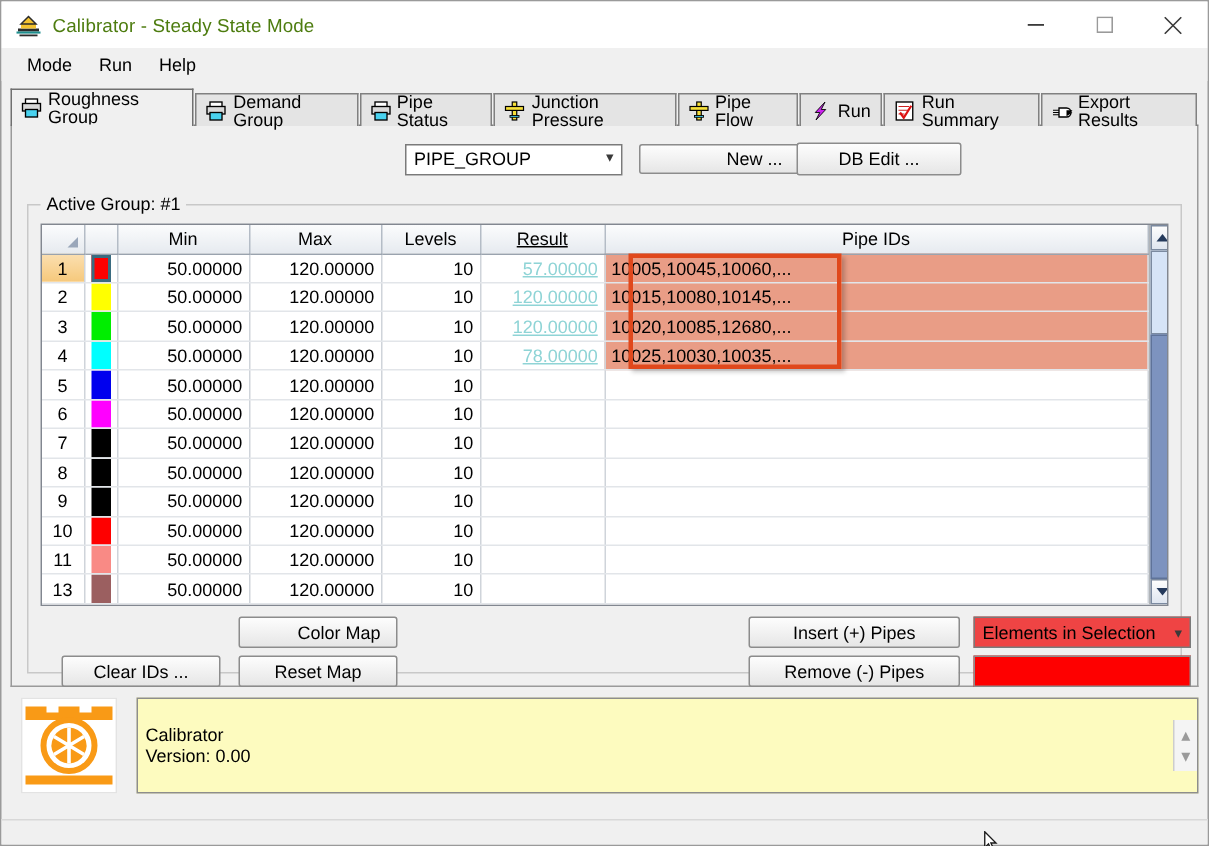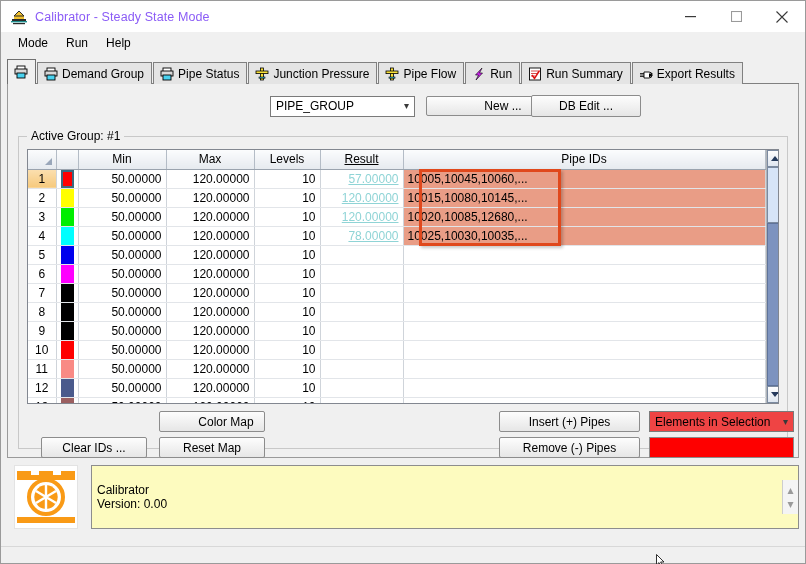--- a/index.html
+++ b/index.html
@@ -19,21 +19,21 @@
     display:flex;flex-direction:column;
   }
   
   .titlebar{
     height:31px;background:#ffffff;display:flex;align-items:center;
     flex:0 0 auto;position:relative;
   }
   .title-icon{
     width:18px;height:18px;margin-left:9px;margin-right:7px;position:relative;flex:0 0 auto;
   }
-  .title-text{font-size:12.5px;color:#8b5cf6;letter-spacing:.1px;}
+  .title-text{font-size:12.5px;color:#4d7c0f;letter-spacing:.1px;}
   .win-btns{margin-left:auto;display:flex;height:31px;}
   .win-btn{width:46px;height:31px;display:flex;align-items:center;justify-content:center;color:#3a3a3a;}
   .win-btn svg{display:block;}
   
   .menubar{
     height:22px;background:#f0f0f0;display:flex;align-items:center;
     padding-left:8px;flex:0 0 auto;
   }
   .menu-item{padding:2px 9px;font-size:12px;color:#000;}
   
@@ -254,20 +254,21 @@
   <div class="tabstrip">
 
     <div class="tab active">
       <span class="ico">
         <svg viewBox="0 0 14 14" width="14" height="14">
           <rect x="3" y="1" width="8" height="4" fill="#fff" stroke="#000" stroke-width="0.9"></rect>
           <rect x="1" y="4" width="12" height="5" fill="#d9d9d9" stroke="#000" stroke-width="0.9"></rect>
           <rect x="3" y="8" width="8" height="5" fill="#49d2ef" stroke="#000" stroke-width="0.9"></rect>
         </svg>
       </span>
+      <span>Roughness Group</span>
     </div>
 
     <div class="tab">
       <span class="ico">
         <svg viewBox="0 0 14 14" width="14" height="14">
           <rect x="3" y="1" width="8" height="4" fill="#fff" stroke="#000" stroke-width="0.9"></rect>
           <rect x="1" y="4" width="12" height="5" fill="#d9d9d9" stroke="#000" stroke-width="0.9"></rect>
           <rect x="3" y="8" width="8" height="5" fill="#49d2ef" stroke="#000" stroke-width="0.9"></rect>
         </svg>
       </span>
@@ -477,31 +478,20 @@
                 <td class="c-min">50.00000</td>
                 <td class="c-max">120.00000</td>
                 <td class="c-lv">10</td>
                 <td class="c-res"></td>
                 <td class="c-ids"></td>
               </tr>
               <tr>
                 <td class="c-row">11</td>
                 <td class="c-col">
                   <span class="sw" style="background: rgb(249, 138, 133);"></span>
-                </td>
-                <td class="c-min">50.00000</td>
-                <td class="c-max">120.00000</td>
-                <td class="c-lv">10</td>
-                <td class="c-res"></td>
-                <td class="c-ids"></td>
-              </tr>
-              <tr>
-                <td class="c-row">12</td>
-                <td class="c-col">
-                  <span class="sw" style="background: rgb(74, 90, 140);"></span>
                 </td>
                 <td class="c-min">50.00000</td>
                 <td class="c-max">120.00000</td>
                 <td class="c-lv">10</td>
                 <td class="c-res"></td>
                 <td class="c-ids"></td>
               </tr>
               <tr>
                 <td class="c-row">13</td>
                 <td class="c-col">

